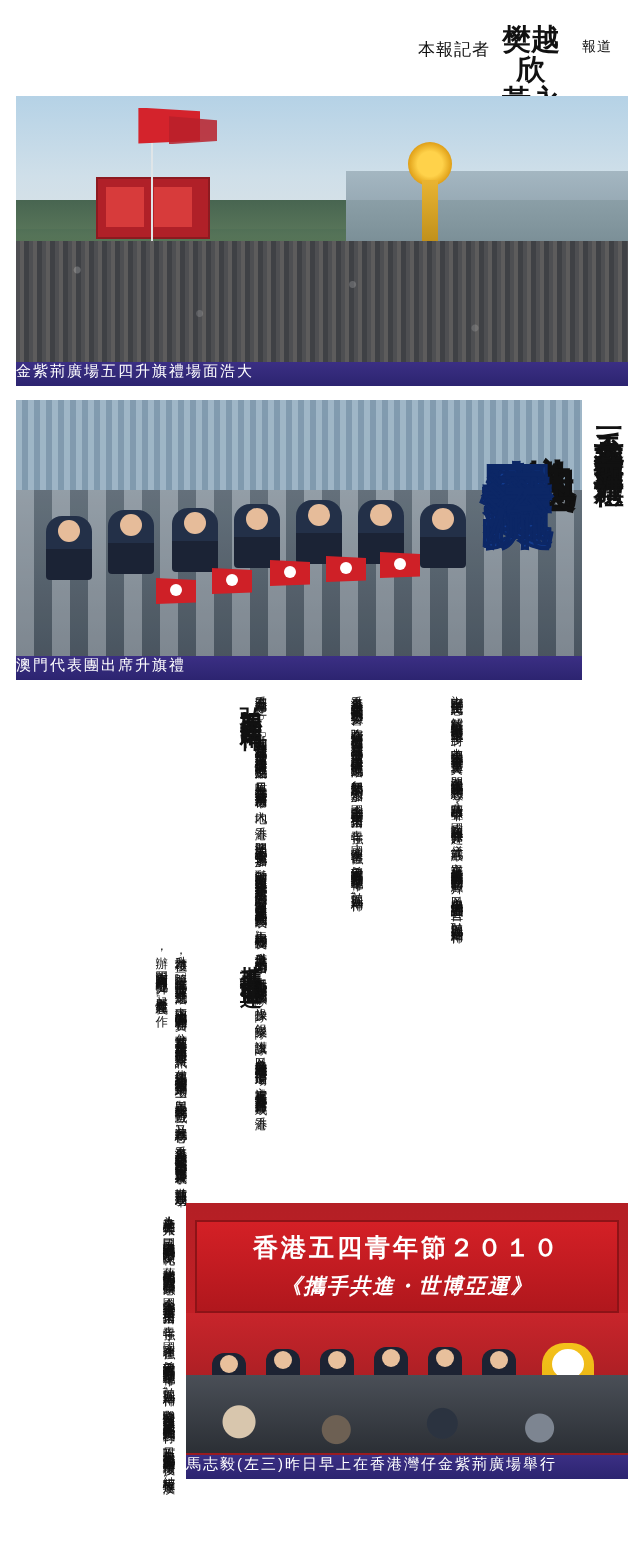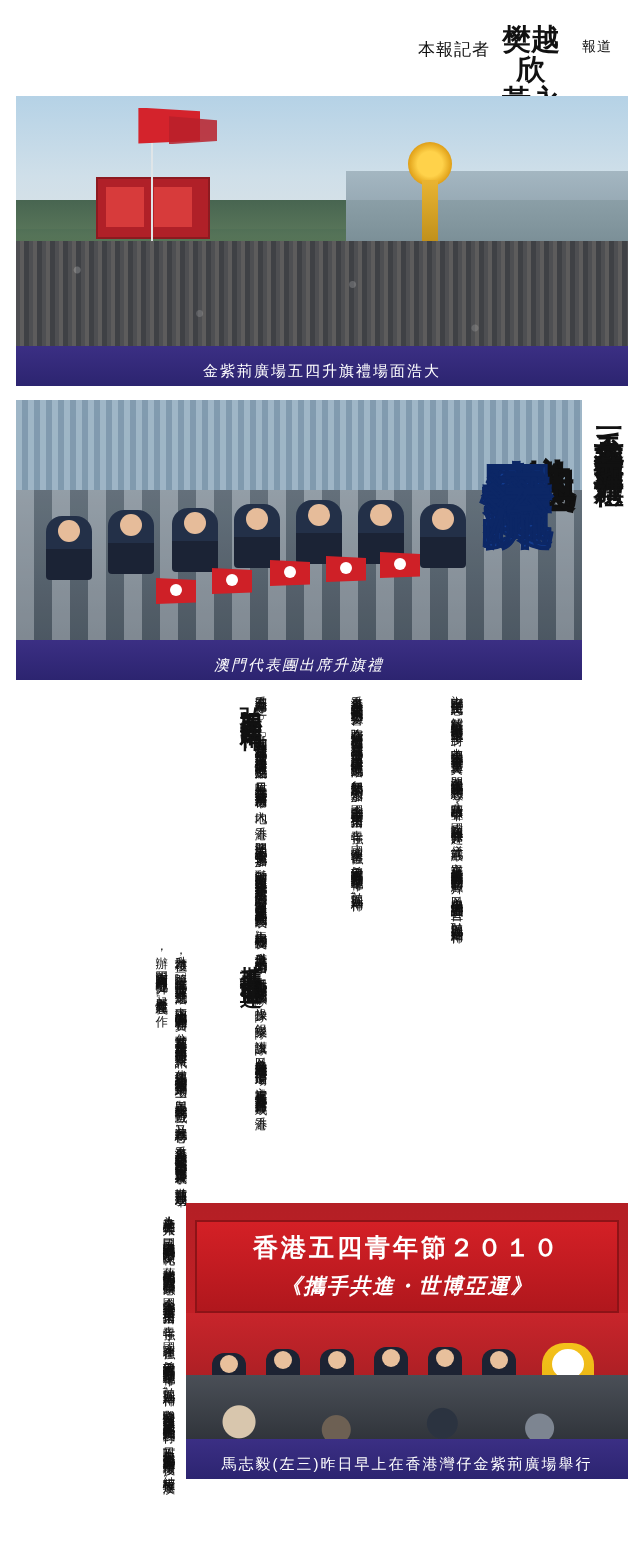--- a/index.html
+++ b/index.html
@@ -130,36 +130,34 @@
     background: #d73b3b;
   }
   .cap-bar {
     position: absolute;
     left: 0;
     bottom: 0;
     width: 100%;
     background: linear-gradient(#3b2f84, #2c2470);
     color: #ffffff;
     font-size: 15px;
-    text-align: center;
     letter-spacing: 2px;
-    padding: 16px 0 5px;
+    padding: 0 0 5px;
     box-sizing: border-box;
   }
 
   
   .photo2 {
     position: absolute;
     left: 16px;
     top: 400px;
     width: 566px;
     height: 280px;
     overflow: hidden;
     background: linear-gradient(#cfd8de 0%, #aab6c0 45%, #8e99a3 100%);
-    font-style: italic;
   }
   .ph2-back {
     position: absolute; left: 0; top: 0; width: 100%; height: 38%;
     background:
       repeating-linear-gradient(90deg, #9db5c6 0 6px, #7e98ad 6px 12px),
       #8fa6b8;
     opacity: .95;
   }
   .ph2-seats {
     position: absolute; left: 0; top: 32%; width: 100%; height: 68%;

